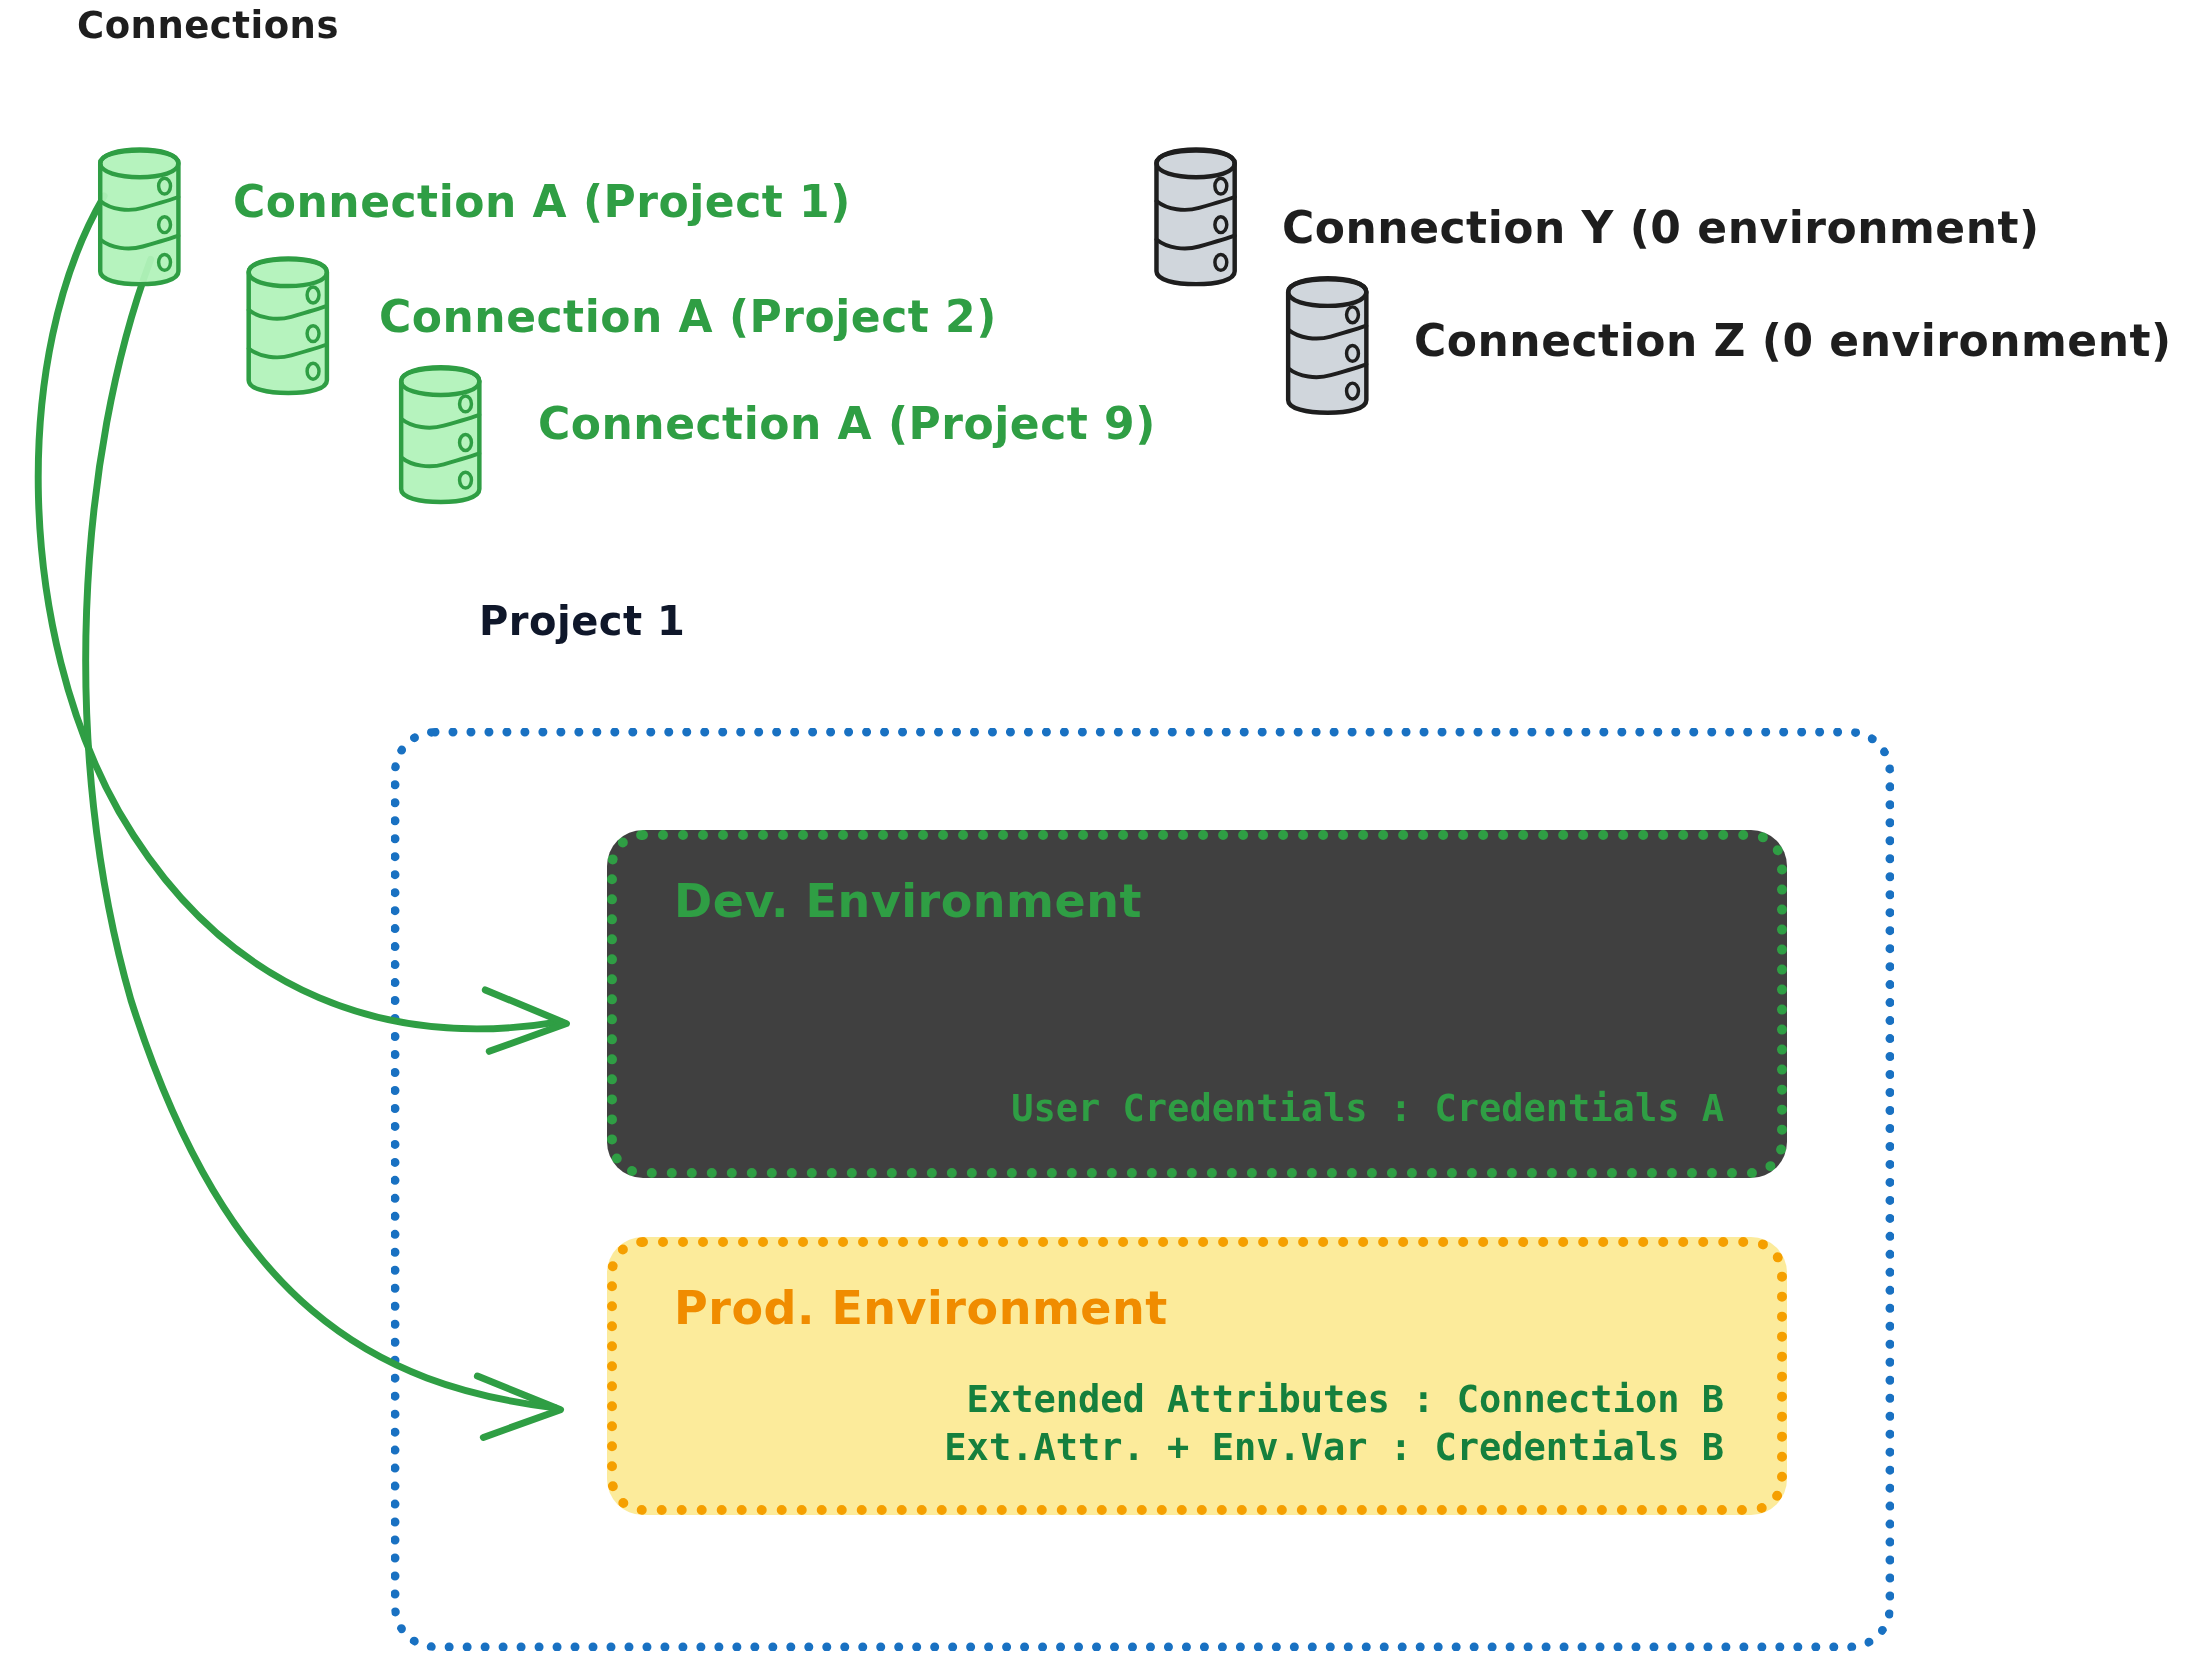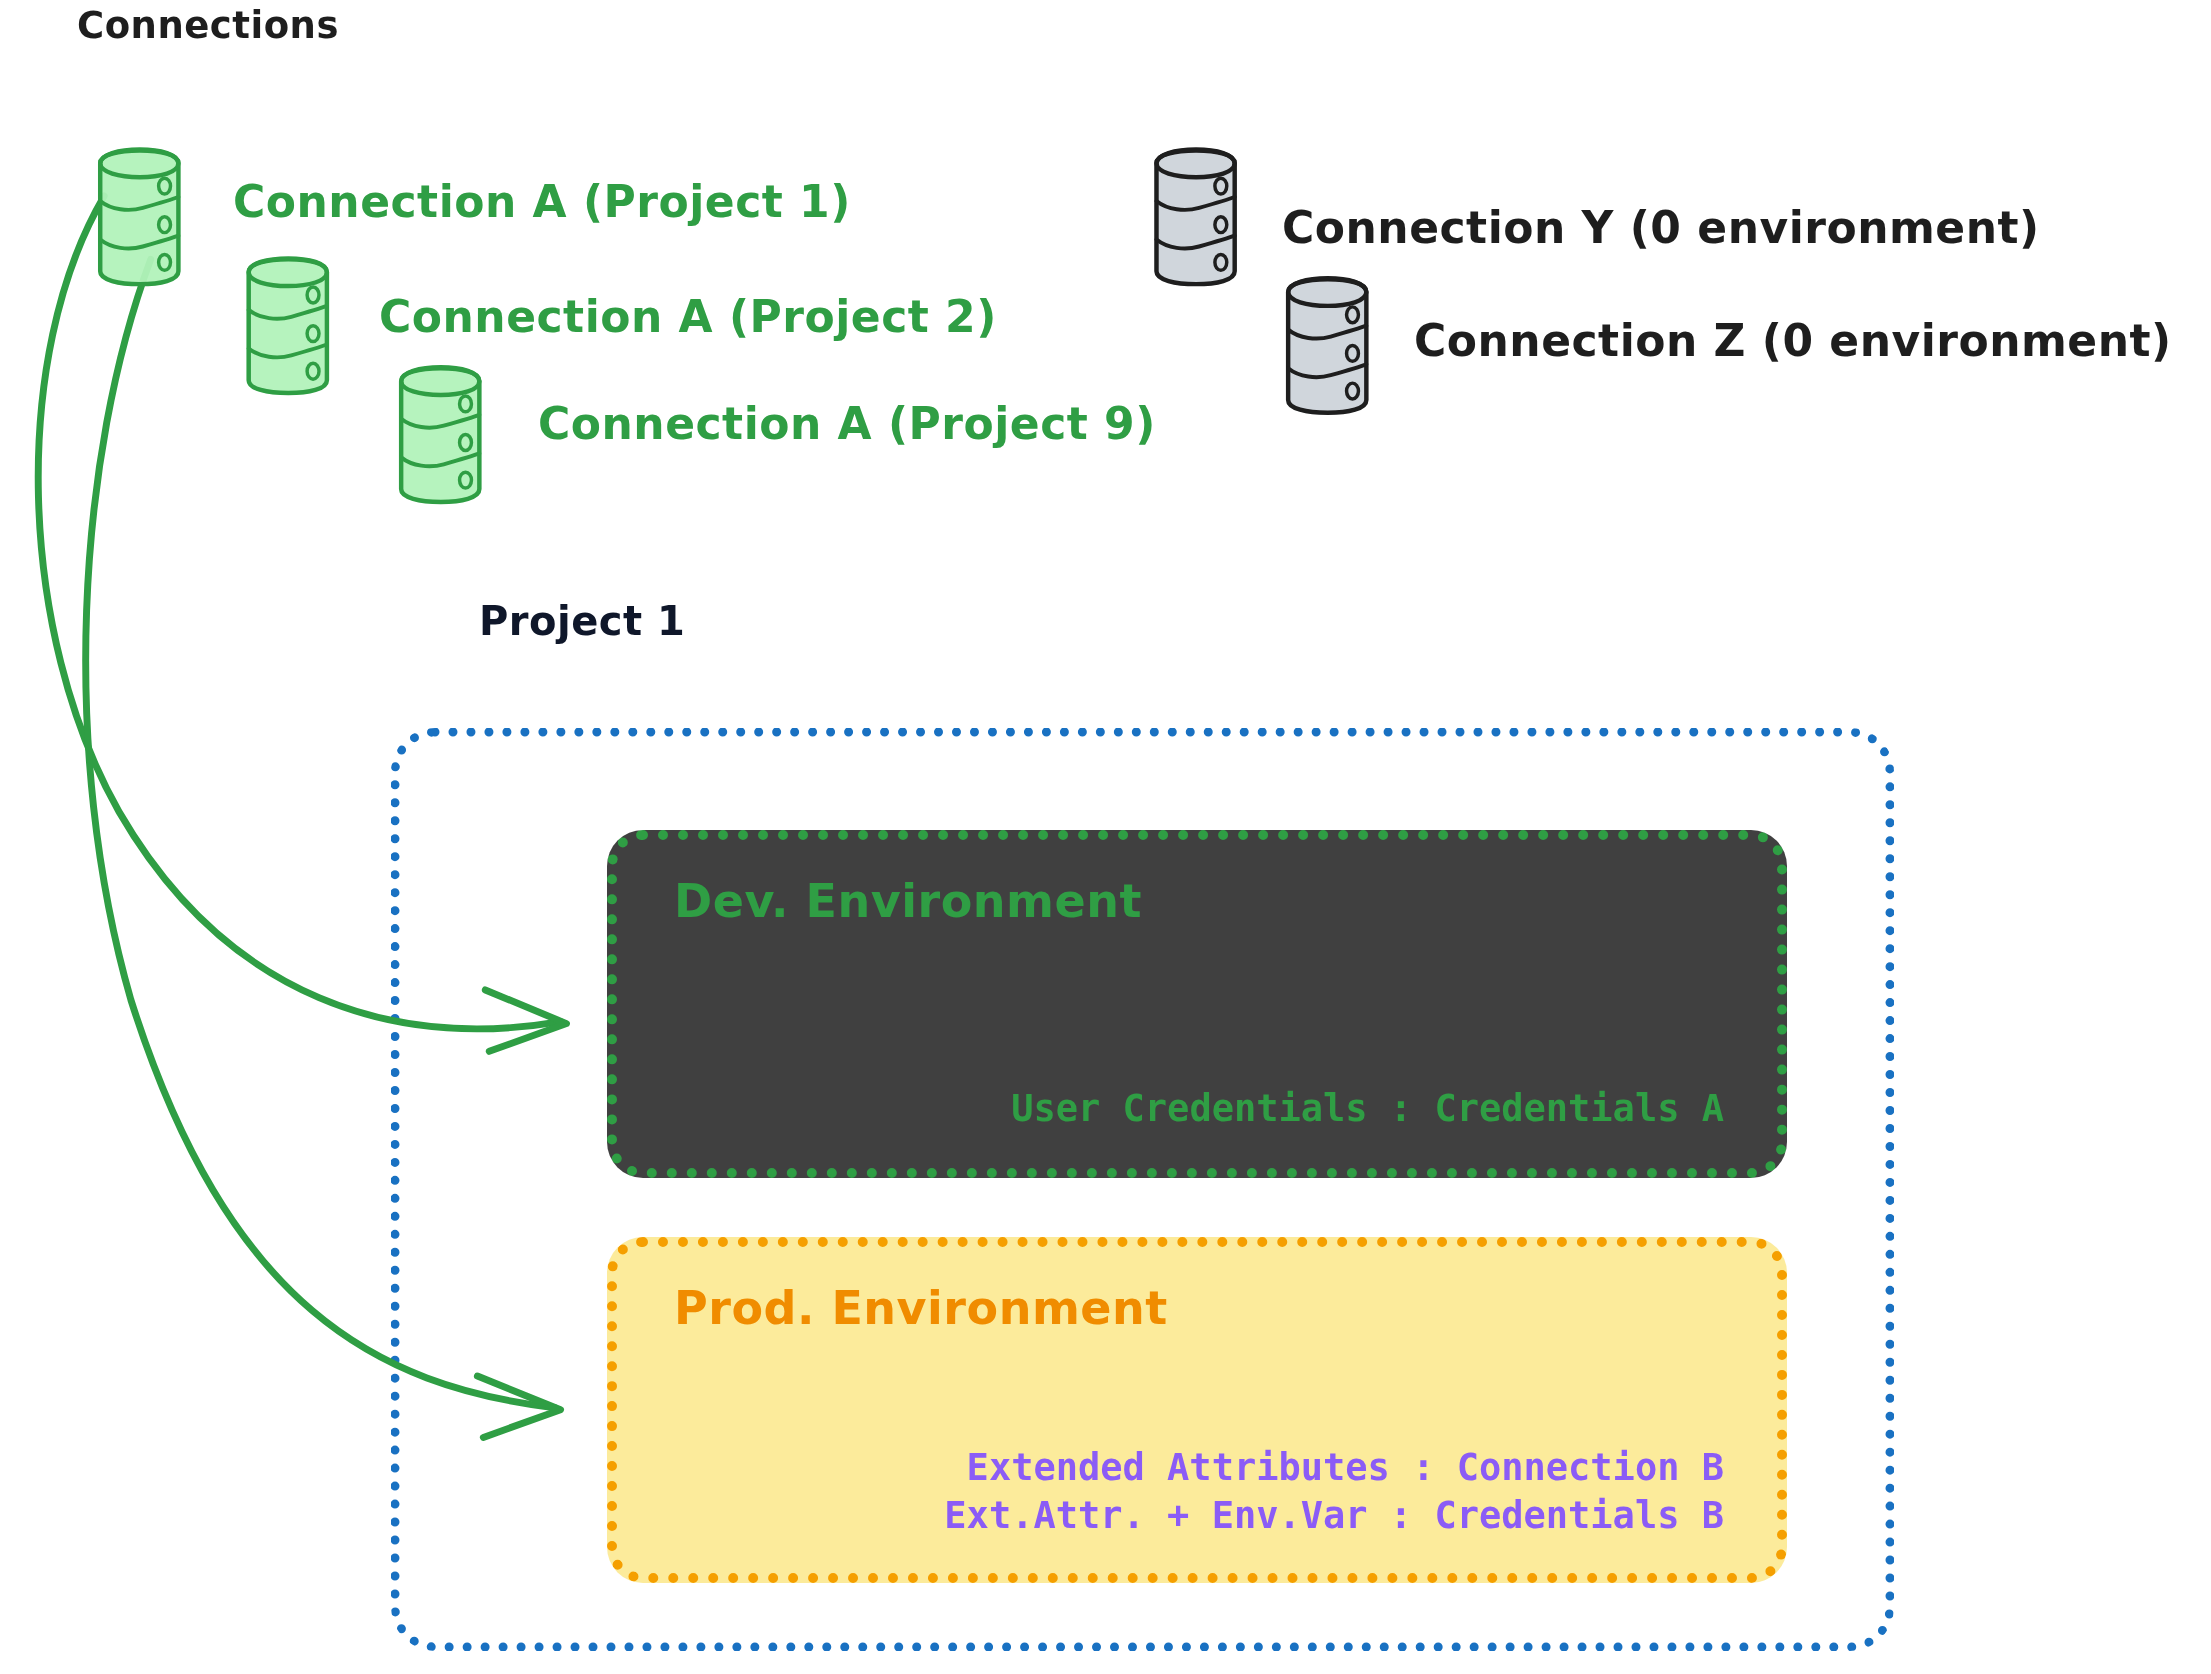--- a/index.html
+++ b/index.html
@@ -62,21 +62,21 @@
   #dev-env-box {
     left: 607px; top: 830px;
     width: 1180px; height: 348px;
     border: 10px dotted #2f9e44;
     border-radius: 36px;
     box-sizing: border-box;
     background: #404040;
   }
   #prod-env-box {
     left: 607px; top: 1237px;
-    width: 1180px; height: 346px;
+    width: 1180px; height: 278px;
     border: 10px dotted #f59f00;
     border-radius: 36px;
     box-sizing: border-box;
     background: #fcebA0;
     background: #fceb9b;
   }
   .env-title {
     position: absolute;
     left: 57px; top: 34px;
     font-size: 46px;
@@ -91,21 +91,21 @@
     text-align: right;
   }
   #dev-rows { bottom: 36px; }
   #prod-rows { bottom: 34px; }
   .env-row {
     font-size: 37px;
     line-height: 1.28;
     white-space: pre;
   }
   .row-green { color: #2f9e44; }
-  .row-red { color: #8b5cf6; }
+  .row-red { color: #15803d; }
 
   
   #db-layer, #arrow-layer {
     left: 0; top: 0;
     width: 2212px; height: 1674px;
     pointer-events: none;
   }
   #arrow-layer { z-index: 6; }
   #db-layer { z-index: 8; }
 </style>

